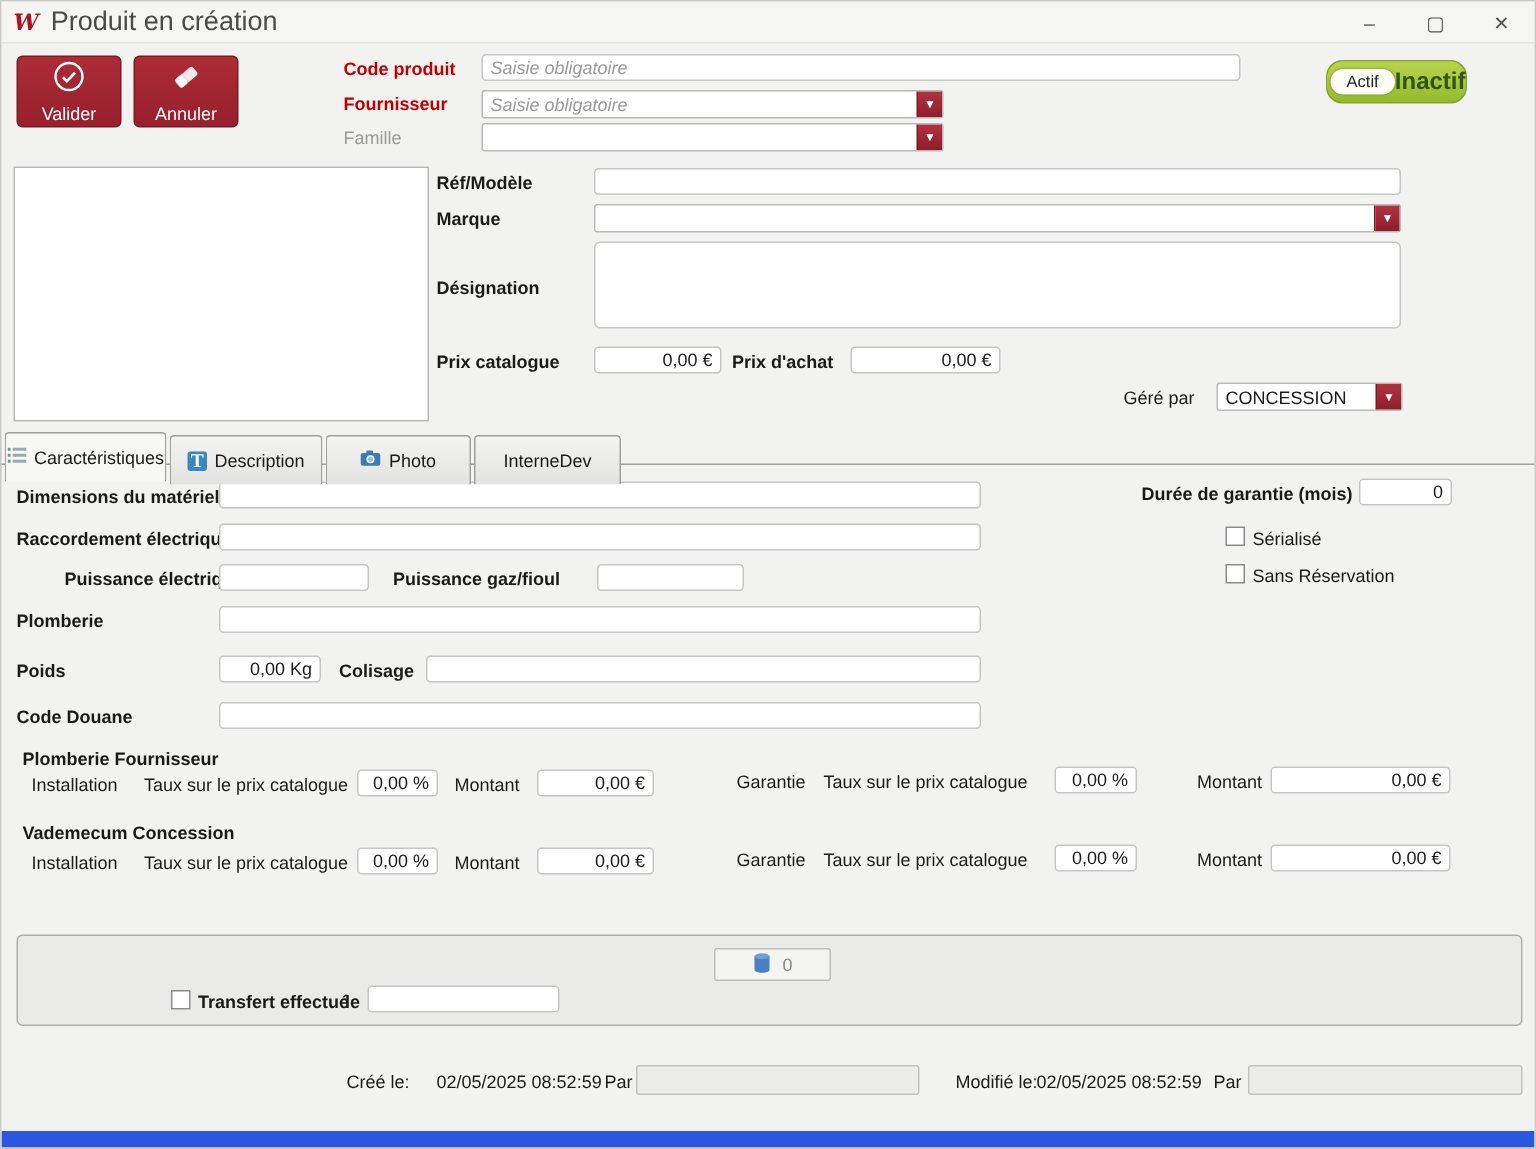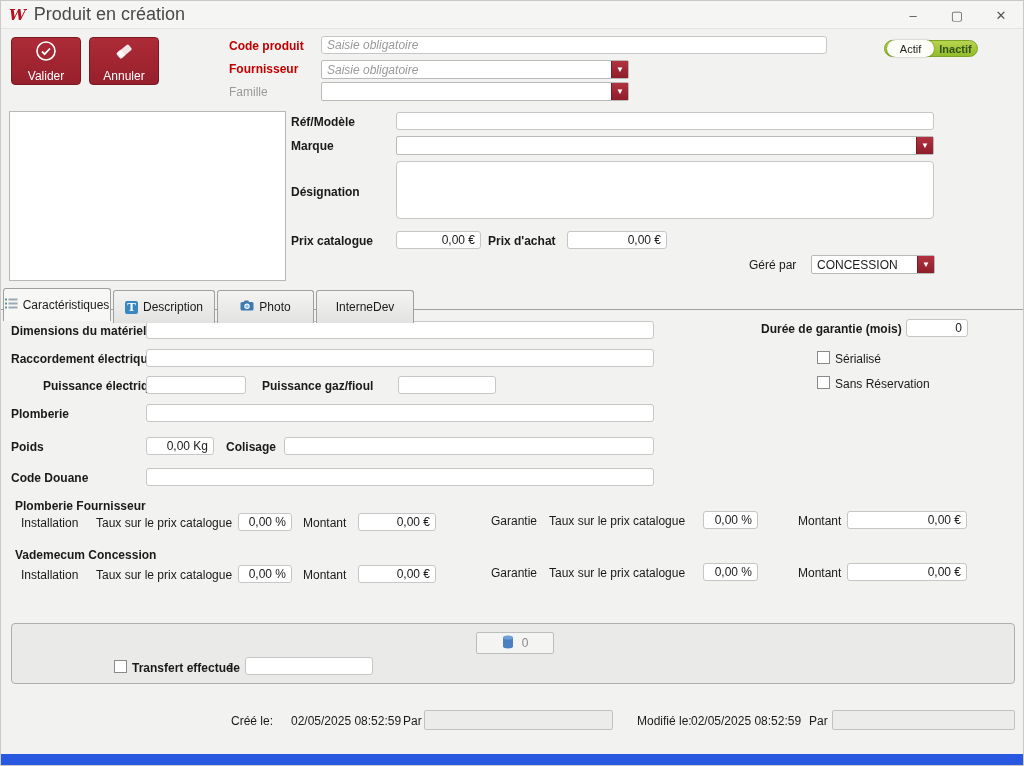--- a/index.html
+++ b/index.html
@@ -27,23 +27,23 @@
   .inp::placeholder { font-style:italic; color:#9a9a9a; }
   .num { text-align:right; }
   .textarea { position:absolute; background:#fff; border:1px solid #c6c6c4; border-radius:4px; resize:none; font-family:"Liberation Sans", sans-serif; font-size:12px; padding:3px 5px; outline:none; }
 
   .dd { position:absolute; background:#fff; border:1px solid #b9b9b7; border-radius:2px; height:19px; display:flex; align-items:center; }
   .dd .dd-val { flex:1; padding:0 5px; font-size:12px; white-space:nowrap; overflow:hidden; }
   .dd .dd-val.ph { font-style:italic; color:#9a9a9a; }
   .dd .dd-btn { width:17px; height:100%; background:linear-gradient(#b23240,#8d1e2a); border-left:1px solid #7c1a24; color:#fff; font-size:8px; display:flex; align-items:center; justify-content:center; }
 
   
-  .toggle { position:absolute; width:94px; height:17px; border-radius:11px; background:linear-gradient(#b8d44e,#93bb2c); border:1px solid #7ea526; display:flex; align-items:center; }
+  .toggle { position:absolute; width:94px; height:29px; border-radius:11px; background:linear-gradient(#b8d44e,#93bb2c); border:1px solid #7ea526; display:flex; align-items:center; }
   .toggle .opt-on { width:47px; height:17px; margin-left:2px; background:#fdfdf8; border-radius:9px; display:flex; align-items:center; justify-content:center; color:#222; font-size:11px; box-shadow:0 0 2px rgba(0,0,0,.35); }
-  .toggle .opt-off { flex:1; text-align:center; color:#33531a; font-size:11px; font-weight:bold; }
+  .toggle .opt-off { flex:1; text-align:center; color:#33531a; font-size:16px; font-weight:bold; }
 
   .img-box { position:absolute; background:#fff; border:1px solid #b7b7b5; }
 
   
   .tabline { position:absolute; left:0; top:308px; width:100%; border-top:1px solid #9f9f9d; }
   .tab { position:absolute; top:289px; height:20px; background:linear-gradient(#f4f4f2,#e2e2e0); border:1px solid #9f9f9d; border-bottom:none; border-radius:3px 3px 0 0; display:flex; align-items:center; justify-content:center; gap:5px; font-size:12px; z-index:1; padding:16px 6px; }
   .tab.active { top:287px; height:22px; background:#f7f7f5; z-index:3; }
   .chk { position:absolute; width:13px; height:13px; background:#fff; border:1px solid #8a8a8a; }
   .panel-box { position:absolute; background:#eaeae8; border:1px solid #aeaeac; border-radius:4px; }
 

